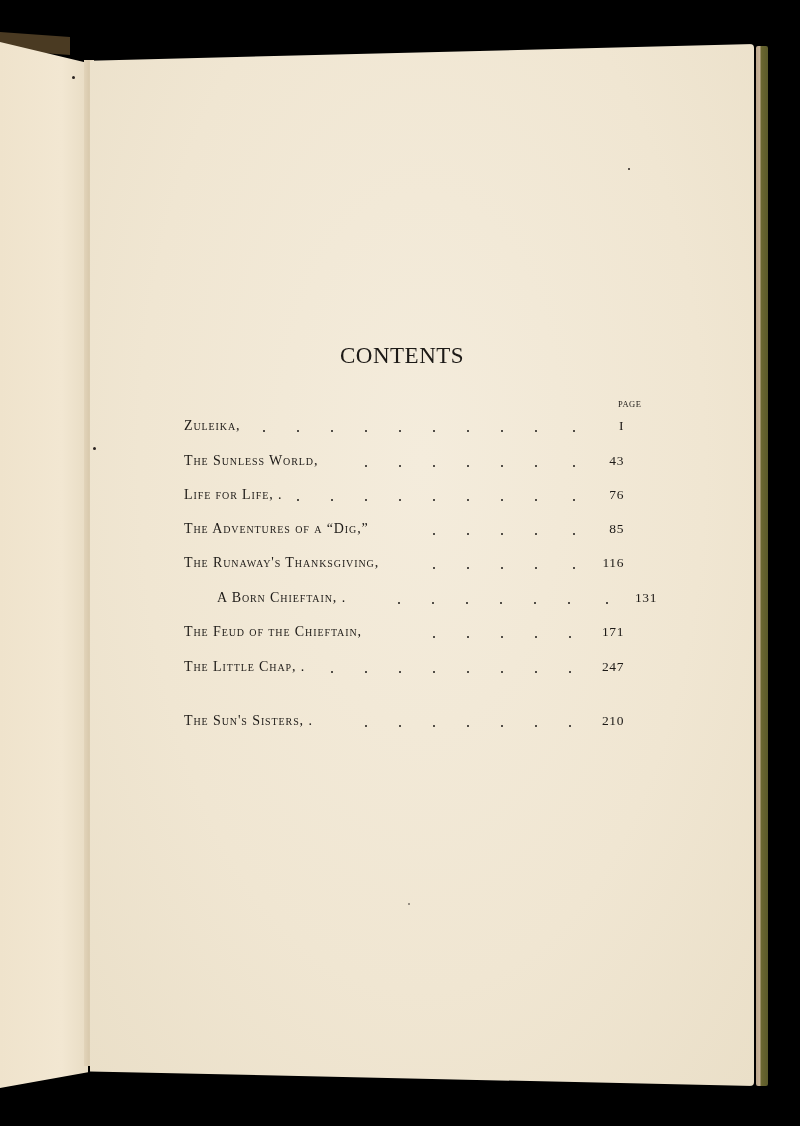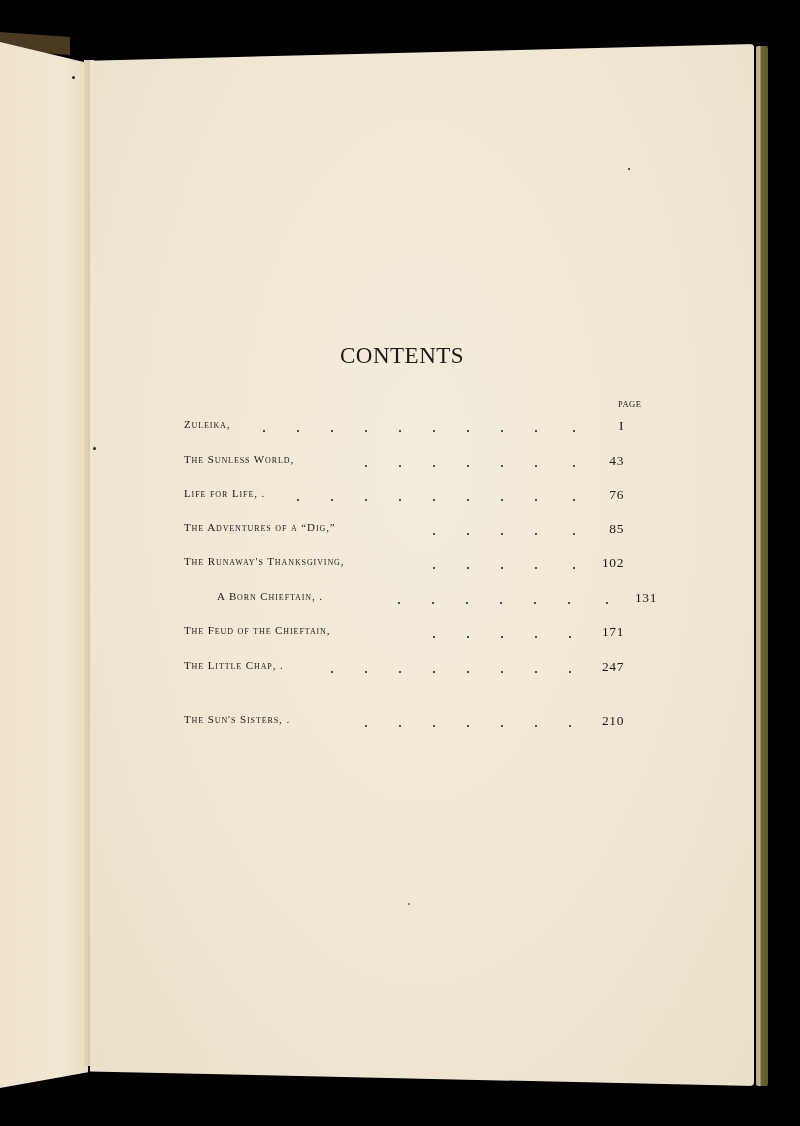--- a/index.html
+++ b/index.html
@@ -60,21 +60,21 @@
     font-size: 8.5px;
     letter-spacing: 0.5px;
     font-variant: small-caps;
   }
   .row {
     position: absolute;
     left: 184px; width: 440px; height: 20px;
   }
   .row .label {
     position: absolute; left: 0; top: 0;
-    font-size: 11px;
+    font-size: 14px;
     font-variant: small-caps;
     letter-spacing: 0.9px;
     white-space: nowrap;
   }
   .row .leaders {
     position: absolute; top: 0; left: 0; width: 400px; height: 20px;
   }
   .row .dot {
     position: absolute; top: 12px; width: 2.4px; height: 2.4px; border-radius: 50%; background: #1d1a17;
   }
@@ -165,21 +165,21 @@
 
   <div class="row" style="top:555px;">
     <span class="label">The Runaway's Thanksgiving,</span>
     <div class="leaders">
       <i class="dot" style="left:249px"></i>
         <i class="dot" style="left:283px"></i>
         <i class="dot" style="left:317px"></i>
         <i class="dot" style="left:351px"></i>
         <i class="dot" style="left:389px"></i>
     </div>
-    <span class="num">102</span>
+    <span class="num">116</span>
   </div>
 
   <div class="row" style="top:590px;margin-left:33px;">
     <span class="label">A Born Chieftain, .</span>
     <div class="leaders">
       <i class="dot" style="left:181px"></i>
         <i class="dot" style="left:215px"></i>
         <i class="dot" style="left:249px"></i>
         <i class="dot" style="left:283px"></i>
         <i class="dot" style="left:317px"></i>

